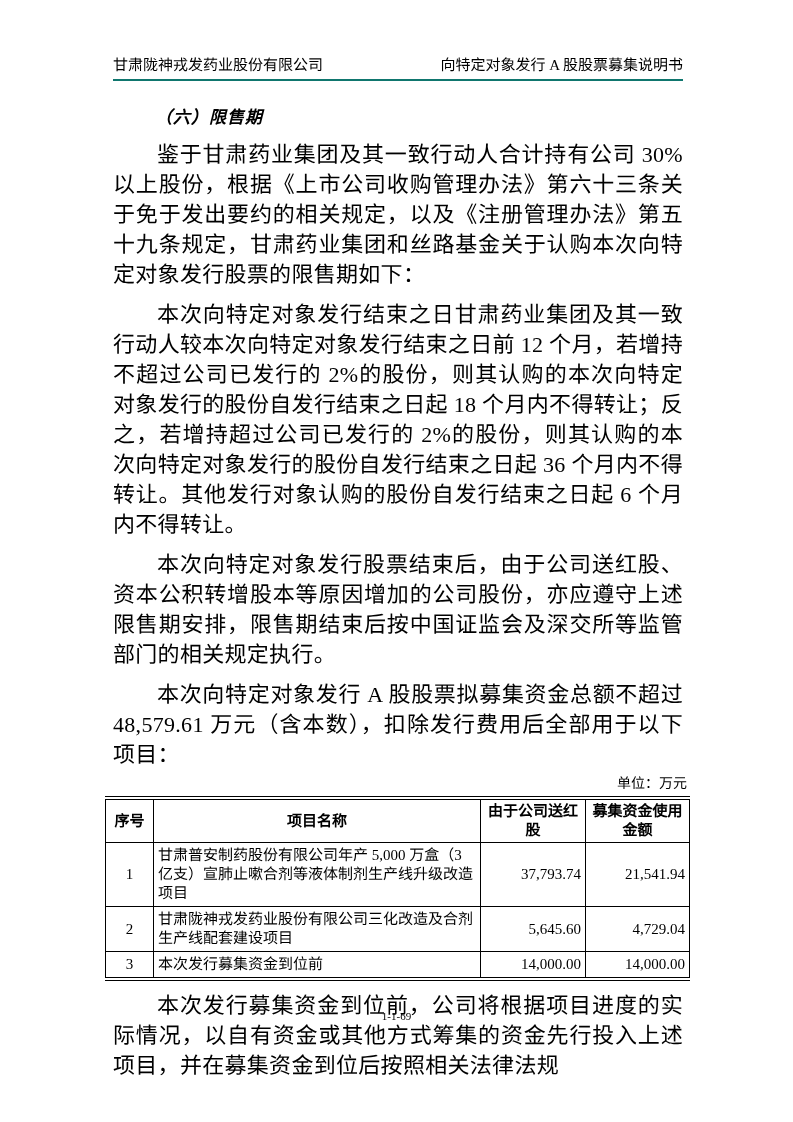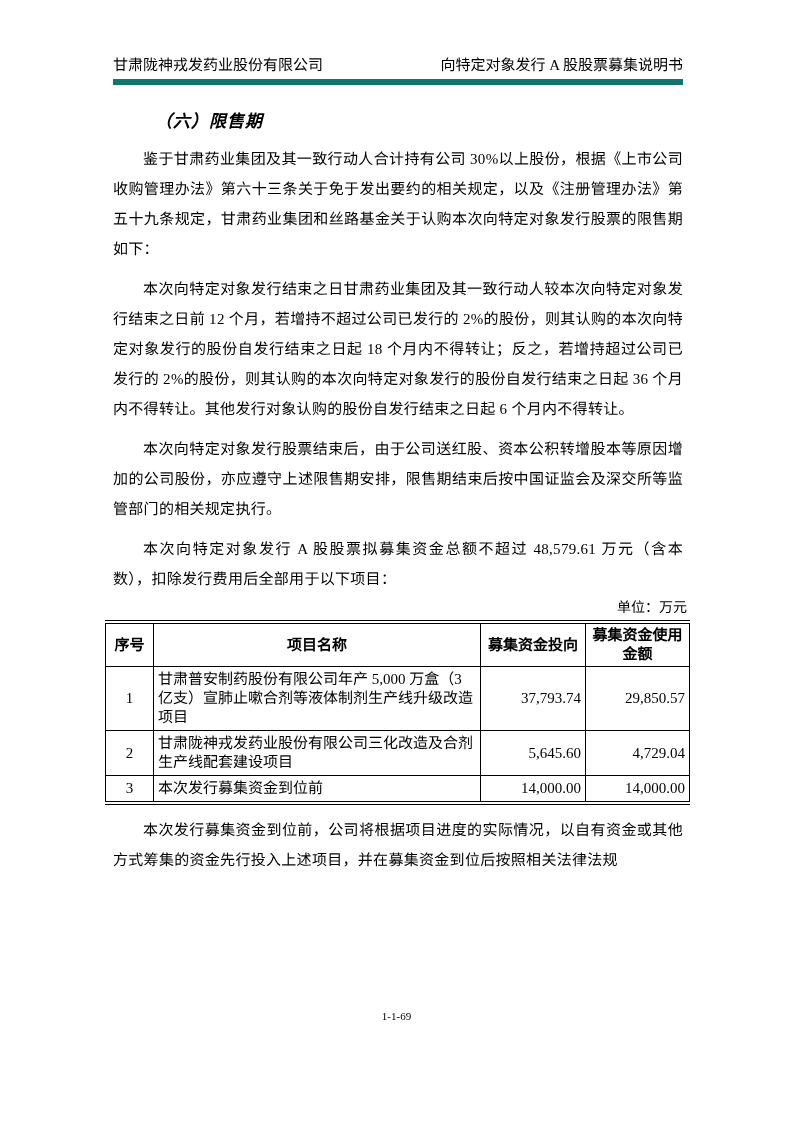--- a/index.html
+++ b/index.html
@@ -16,37 +16,37 @@
     padding: 53px 110px 0 113px;
     background: #fff;
   }
   
   .doc-header {
     display: flex;
     justify-content: space-between;
     align-items: flex-end;
     font-size: 15px;
     padding-bottom: 5px;
-    border-bottom: 6px solid #0f766e;
+    border-bottom: 2px solid #0f766e;
   }
   .doc-header .hdr-left, .doc-header .hdr-right { white-space: nowrap; }
   
   h2.sec-heading {
     font-family: "Liberation Sans", "DejaVu Sans", sans-serif;
     font-size: 17px;
     font-weight: bold;
     line-height: 24px;
     padding-left: 42px;
     margin-top: 25px;
     letter-spacing: 1px;
     font-style: italic;
   }
   
   p.body-para {
-    font-size: 15px;
+    font-size: 22px;
     line-height: 30px;
     text-align: justify;
     text-indent: 2em;
     margin-top: 10px;
     letter-spacing: 0.3px;
   }
   
   .table-wrap { width: 584px; margin-left: -8px; }
   .unit-label {
     text-align: right;
@@ -117,30 +117,30 @@
       <colgroup>
         <col style="width:48px">
         <col style="width:327px">
         <col style="width:105px">
         <col style="width:104px">
       </colgroup>
       <thead>
         <tr>
           <th>序号</th>
           <th>项目名称</th>
-          <th>募集资金投向</th>
+          <th>由于公司送红股</th>
           <th>募集资金使用金额</th>
         </tr>
       </thead>
       <tbody>
         <tr>
           <td class="cell-center">1</td>
           <td class="cell-name">甘肃普安制药股份有限公司年产 5,000 万盒（3 亿支）宣肺止嗽合剂等液体制剂生产线升级改造项目</td>
           <td class="cell-num">37,793.74</td>
-          <td class="cell-num">29,850.57</td>
+          <td class="cell-num">21,541.94</td>
         </tr>
         <tr>
           <td class="cell-center">2</td>
           <td class="cell-name">甘肃陇神戎发药业股份有限公司三化改造及合剂生产线配套建设项目</td>
           <td class="cell-num">5,645.60</td>
           <td class="cell-num">4,729.04</td>
         </tr>
         <tr>
           <td class="cell-center">3</td>
           <td class="cell-name">本次发行募集资金到位前</td>

